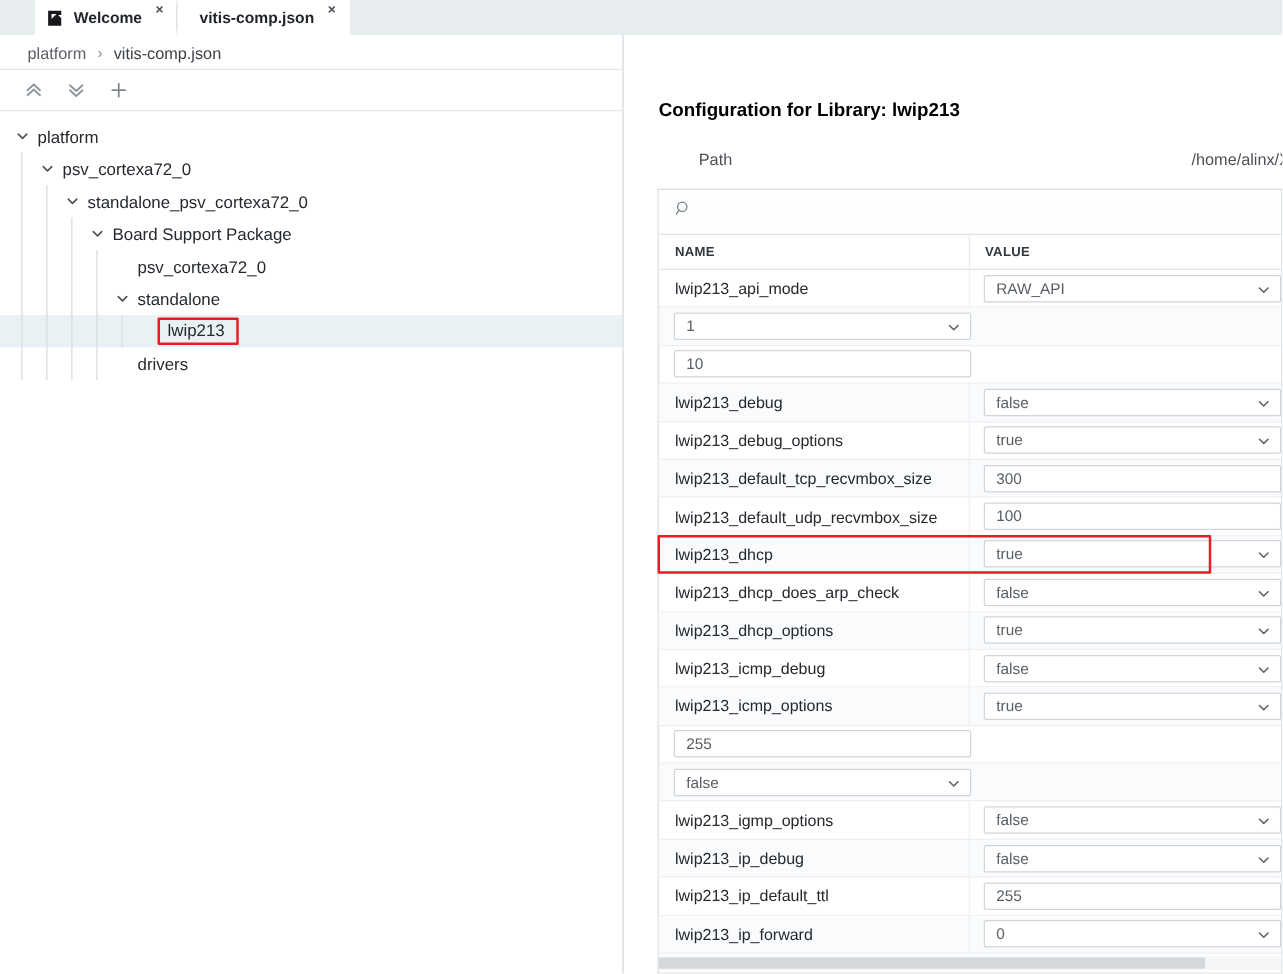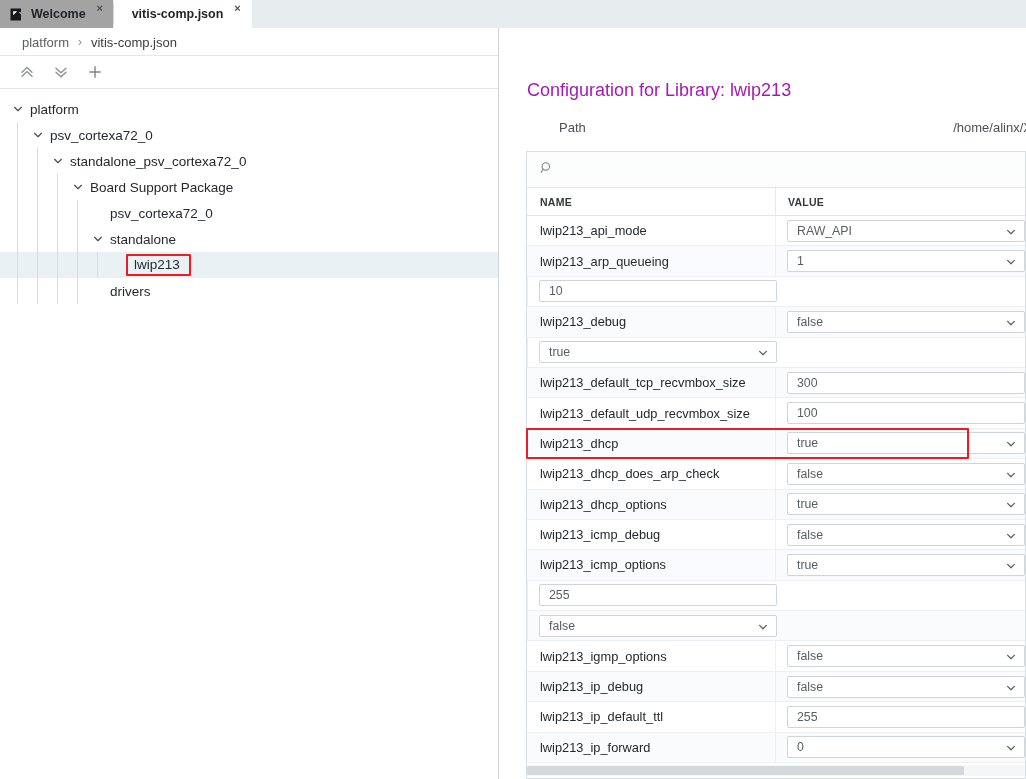--- a/index.html
+++ b/index.html
@@ -20,21 +20,21 @@
     background:#e7ecef;
     display:flex; align-items:stretch;
   }
   .tab {
     display:flex; align-items:center;
     height:28px; padding:0 8px 0 9px;
     font-size:12.5px; font-weight:bold; color:#1f2328;
     position:relative; cursor:pointer;
     background:transparent;
   }
-  .tab.inactive { background:#a3a3a3; }
+  .tab.inactive { background:#ffffff;margin-left:28px; }
   .tab.active { background:#ffffff; }
   .tab .tab-label { white-space:nowrap; }
   .tab .tab-close {
     font-size:11px; color:#4a4f56; margin-left:9px;
     align-self:flex-start; margin-top:3px; line-height:1;
     width:10px; text-align:center;
   }
   .vitis-logo {
     width:15px; height:15px; margin-right:7px; flex:0 0 auto;
     position:relative;
@@ -110,21 +110,21 @@
     background:#e3e7ea;
   }
 
   
   .rightpanel {
     position:absolute; left:499px; top:28px; width:527px; height:751px;
     background:#ffffff; overflow:hidden;
   }
   .cfg-title {
     position:absolute; left:28px; top:52px;
-    font-size:18px; font-weight:normal; color:#a21caf;
+    font-size:15px; font-weight:bold; color:#000000;
     white-space:nowrap;
   }
   .path-row {
     position:absolute; left:28px; top:92px; width:499px; height:20px;margin-left:32px;
   }
   .path-label { position:absolute; left:0; top:0; font-size:13px; color:#4b5056; }
   .path-value {
     position:absolute; left:0; top:0; width:499px;
     text-align:right; font-size:13px; color:#4b5056;
     white-space:nowrap; overflow:hidden;
@@ -393,21 +393,20 @@
                 <span>RAW_API</span>
                 <span class="chev">
                   <svg width="12" height="12" viewBox="0 0 12 12">
                     <path d="M2.6 4.4 L6 7.8 L9.4 4.4" fill="none" stroke="#5a6068" stroke-width="1.25" stroke-linecap="round" stroke-linejoin="round"></path>
                   </svg>
                 </span>
               </div>
             </div>
           </div>
           <div class="row alt">
-            <div class="cell-name">lwip213_arp_queueing</div>
             <div class="cell-value">
               <div class="field">
                 <span>1</span>
                 <span class="chev">
                   <svg width="12" height="12" viewBox="0 0 12 12">
                     <path d="M2.6 4.4 L6 7.8 L9.4 4.4" fill="none" stroke="#5a6068" stroke-width="1.25" stroke-linecap="round" stroke-linejoin="round"></path>
                   </svg>
                 </span>
               </div>
             </div>
@@ -426,20 +425,21 @@
                 <span>false</span>
                 <span class="chev">
                   <svg width="12" height="12" viewBox="0 0 12 12">
                     <path d="M2.6 4.4 L6 7.8 L9.4 4.4" fill="none" stroke="#5a6068" stroke-width="1.25" stroke-linecap="round" stroke-linejoin="round"></path>
                   </svg>
                 </span>
               </div>
             </div>
           </div>
           <div class="row">
+            <div class="cell-name">lwip213_debug_options</div>
             <div class="cell-value">
               <div class="field">
                 <span>true</span>
                 <span class="chev">
                   <svg width="12" height="12" viewBox="0 0 12 12">
                     <path d="M2.6 4.4 L6 7.8 L9.4 4.4" fill="none" stroke="#5a6068" stroke-width="1.25" stroke-linecap="round" stroke-linejoin="round"></path>
                   </svg>
                 </span>
               </div>
             </div>

